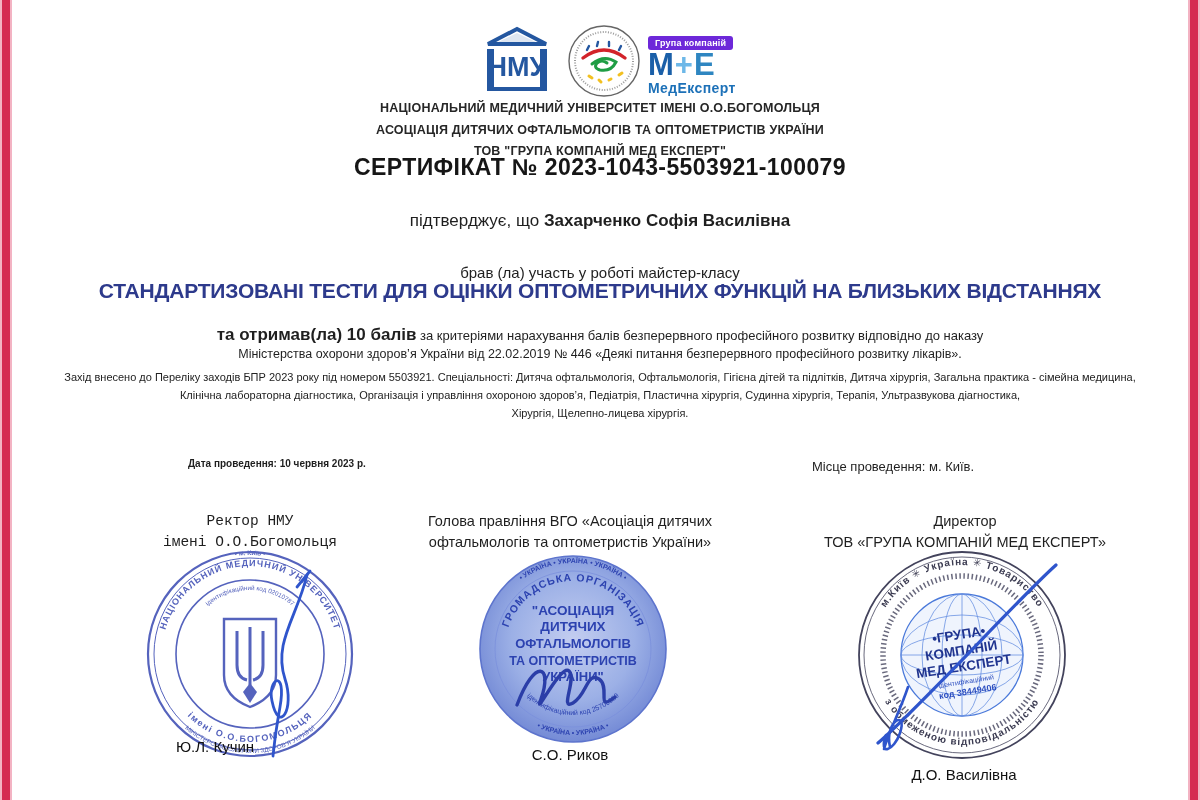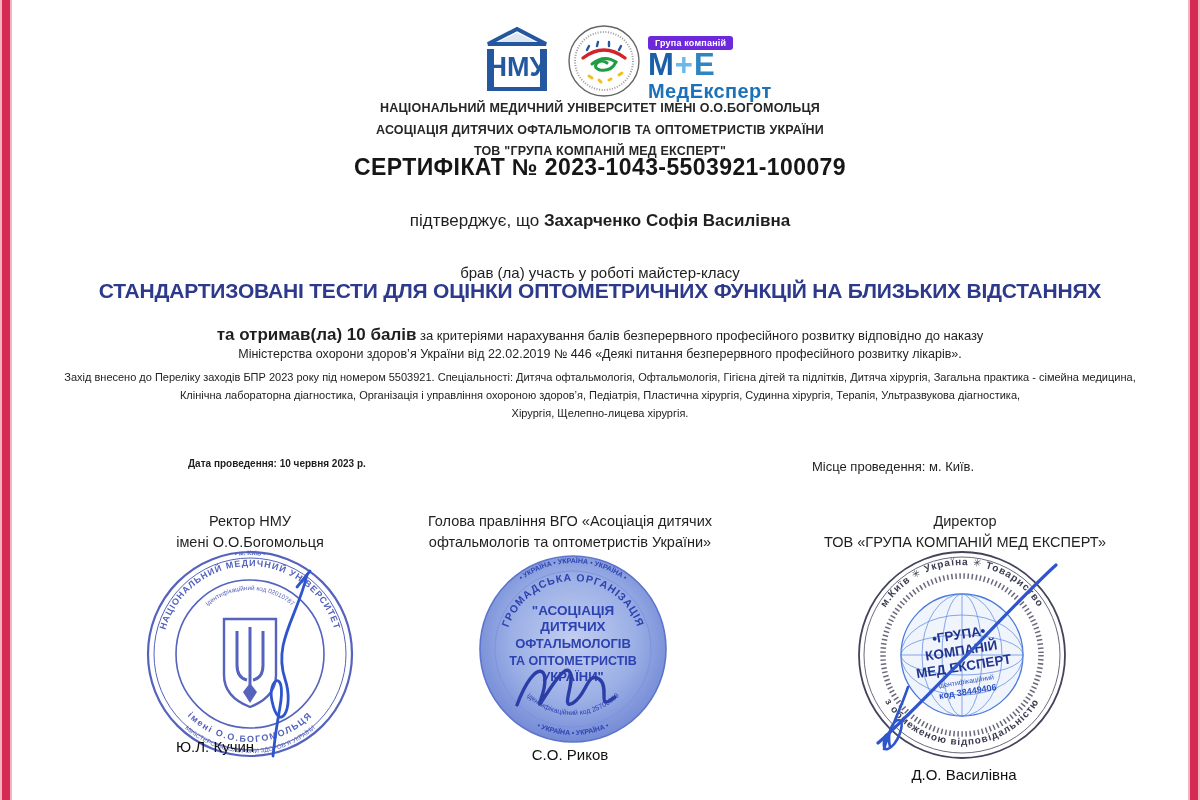--- a/index.html
+++ b/index.html
@@ -16,39 +16,39 @@
   .abs { position:absolute; }
   .ctr { left:12px; right:12px; text-align:center; }
 
   
   .logo-row { position:absolute; top:24px; left:0; width:1200px; height:72px; }
   .logo { position:absolute; }
   .medx-tag { display:inline-block; background:#6d28d9; color:#fff; font-size:9px; font-weight:bold;
               padding:2px 7px; border-radius:3px; letter-spacing:.2px; }
   .medx-mono { font-size:31px; font-weight:bold; line-height:30px; letter-spacing:1px; }
   .medx-mono .m { color:#1a5fa8; } .medx-mono .p { color:#6db8e8; } .medx-mono .e { color:#2e86c1; }
-  .medx-name { font-size:20px; font-weight:bold; color:#1d71b8; letter-spacing:.4px; }
+  .medx-name { font-size:14px; font-weight:bold; color:#1d71b8; letter-spacing:.4px; }
 
   
   .org-lines { top:98px; font-size:12.5px; font-weight:bold; line-height:21.5px; letter-spacing:.2px; color:#262626; }
   .cert-title { top:154px; font-size:23px; font-weight:bold; letter-spacing:.4px; color:#161616; }
   .confirm { top:211px; font-size:17px; }
   .confirm b { font-weight:bold; }
   .participation { top:240px; font-size:15px;margin-top:24px; }
   .course-title { top:279px; font-size:21px; font-weight:bold; color:#2d3a8c; letter-spacing:-0.2px; }
   .points { top:325px; font-size:13px; }
   .points b { font-size:17px; }
   .ministry { top:347px; font-size:12.5px; }
   .details { top:368px; font-size:11px; line-height:18px; color:#222; }
 
   .date-label  { top:458px; left:188px; font-size:10px; font-weight:bold; }
   .place-label { top:459px; left:812px; font-size:13px; }
 
   .sig-title { top:511px; font-size:14.5px; line-height:21px; text-align:center; }
-  .sig-title.s1 { left:100px; width:300px; }
+  .sig-title.s1 { left:100px; width:300px;font-family:Liberation Mono, monospace; }
   .sig-title.s2 { left:370px; width:400px; }
   .sig-title.s3 { left:770px; width:390px; }
 
   .stamp { position:absolute; }
   .stamp svg { overflow:visible; display:block; }
 
   .sig-name { position:absolute; font-size:15px; text-align:center; color:#111; }
   .sig-name.n1 { top:738px; left:110px; width:210px; }
   .sig-name.n2 { top:746px; left:470px; width:200px; }
   .sig-name.n3 { top:766px; left:858px; width:212px; }

